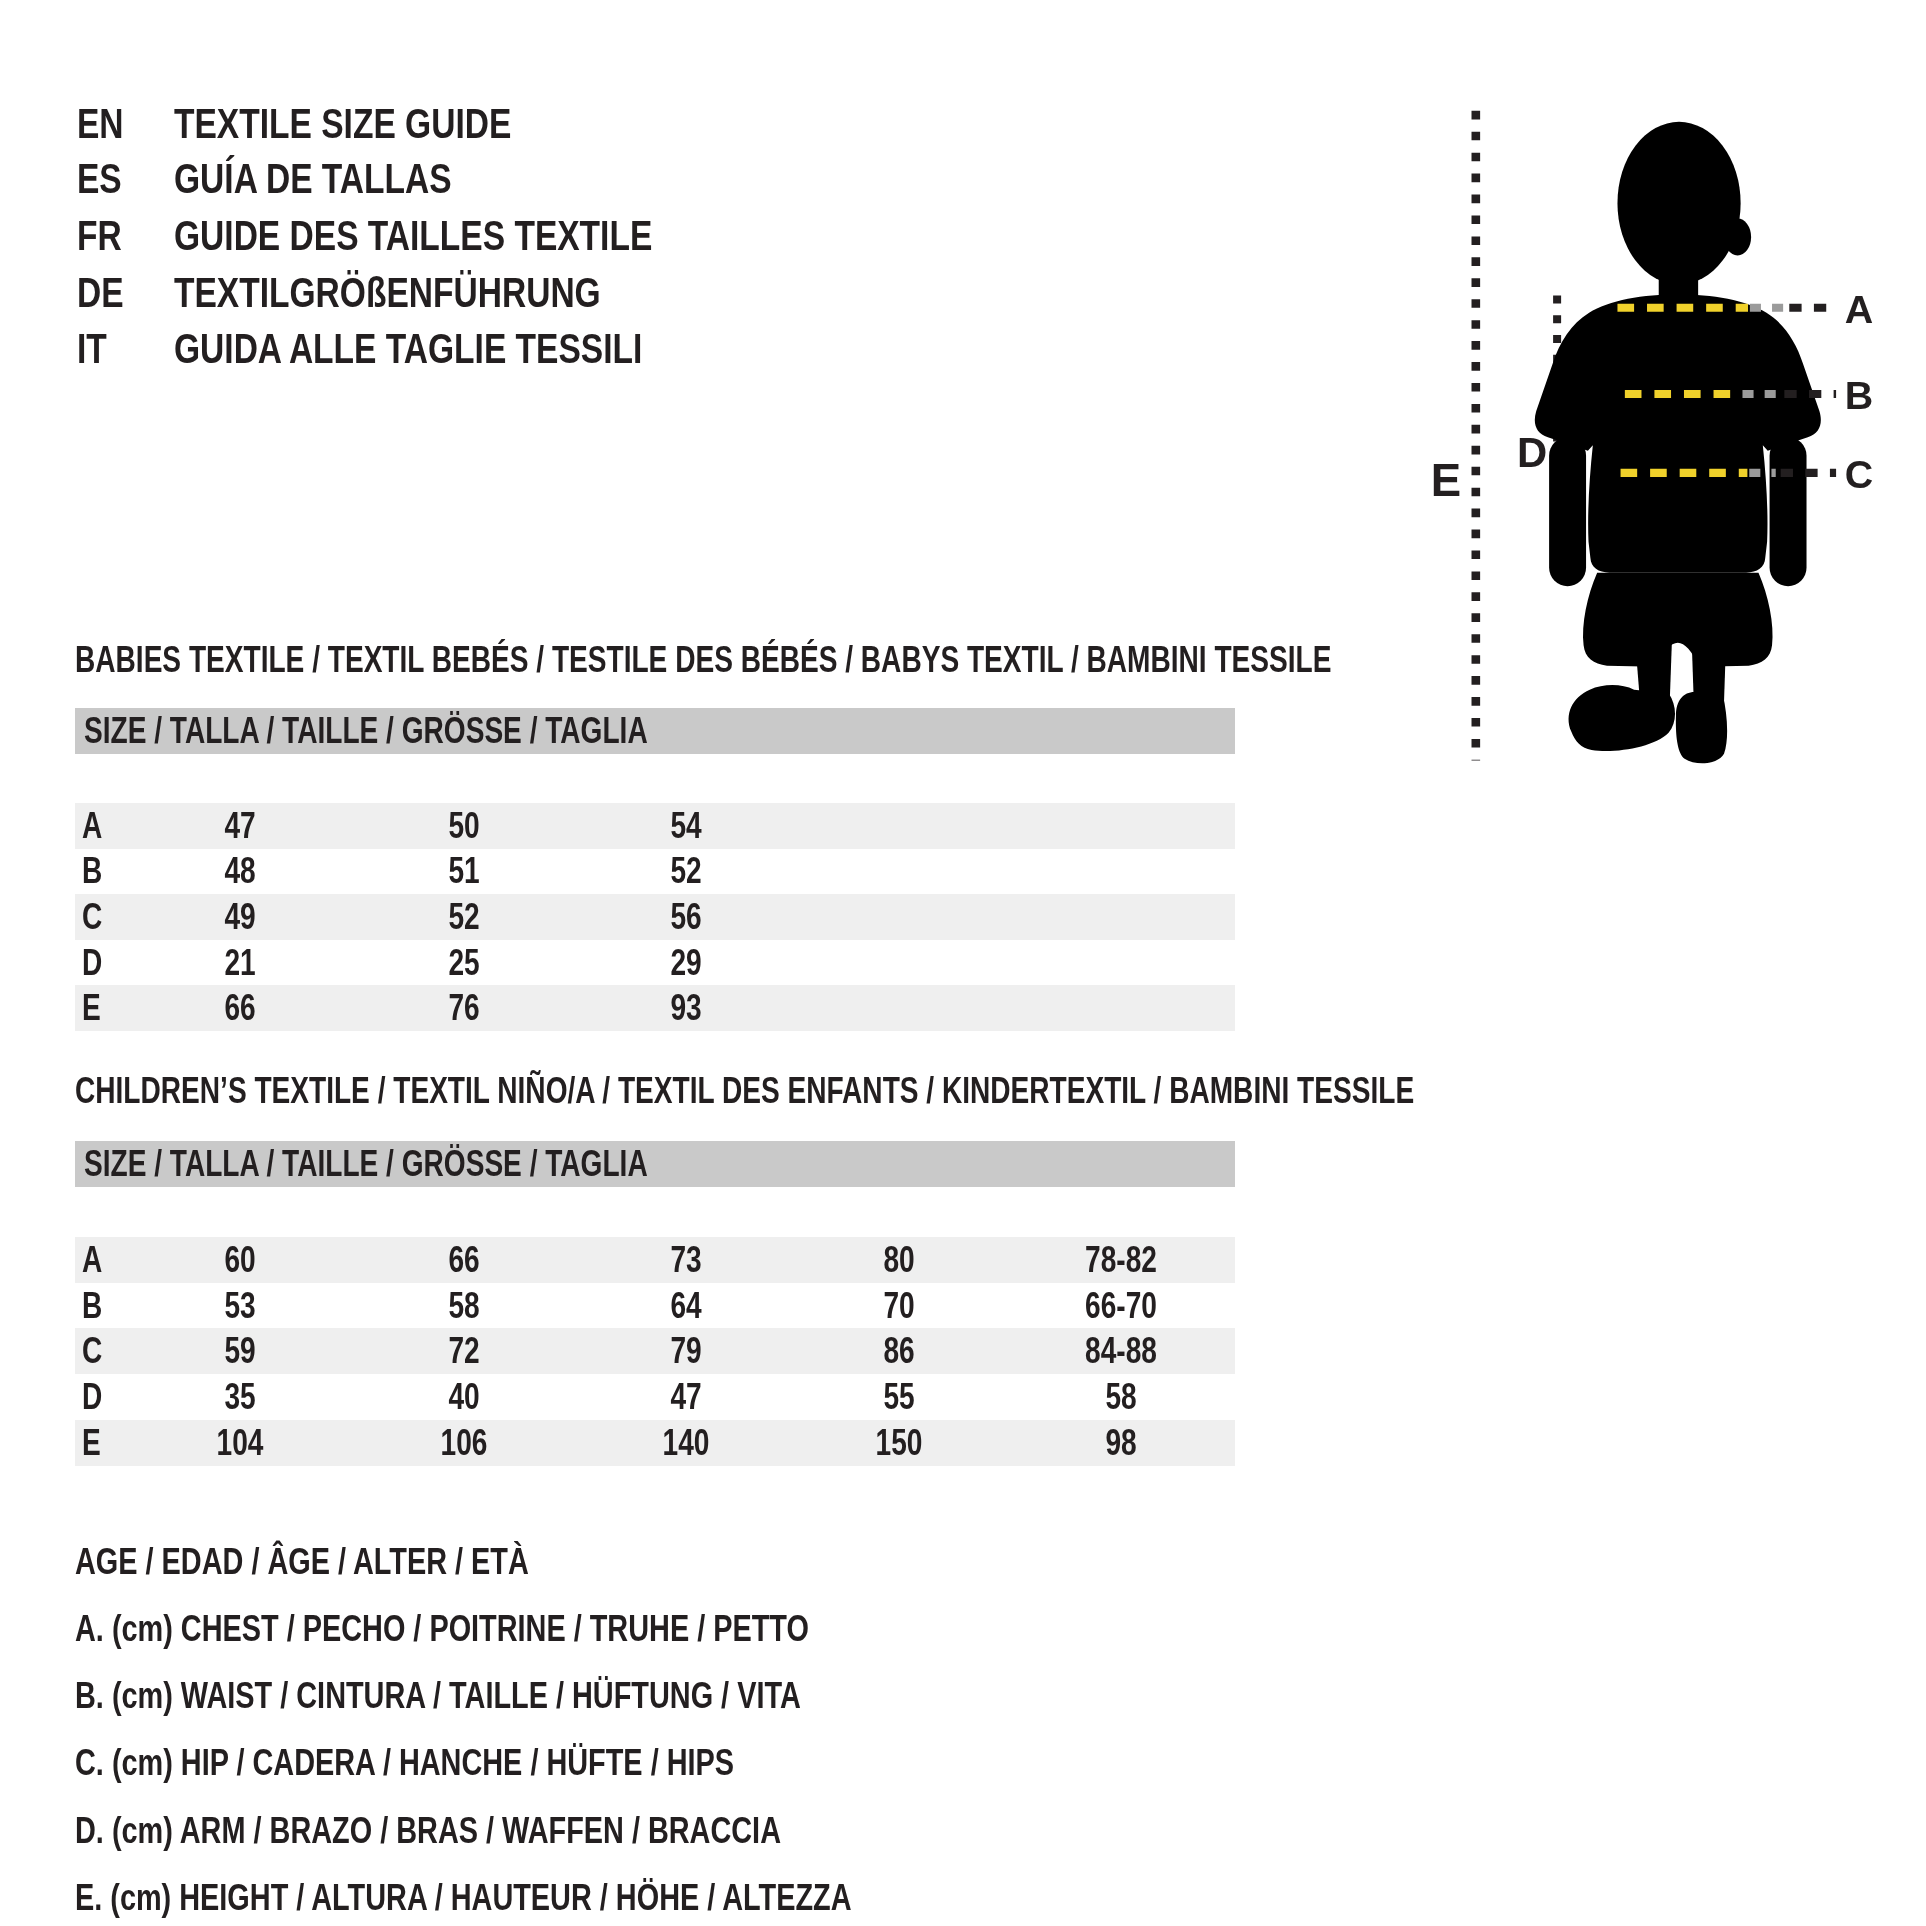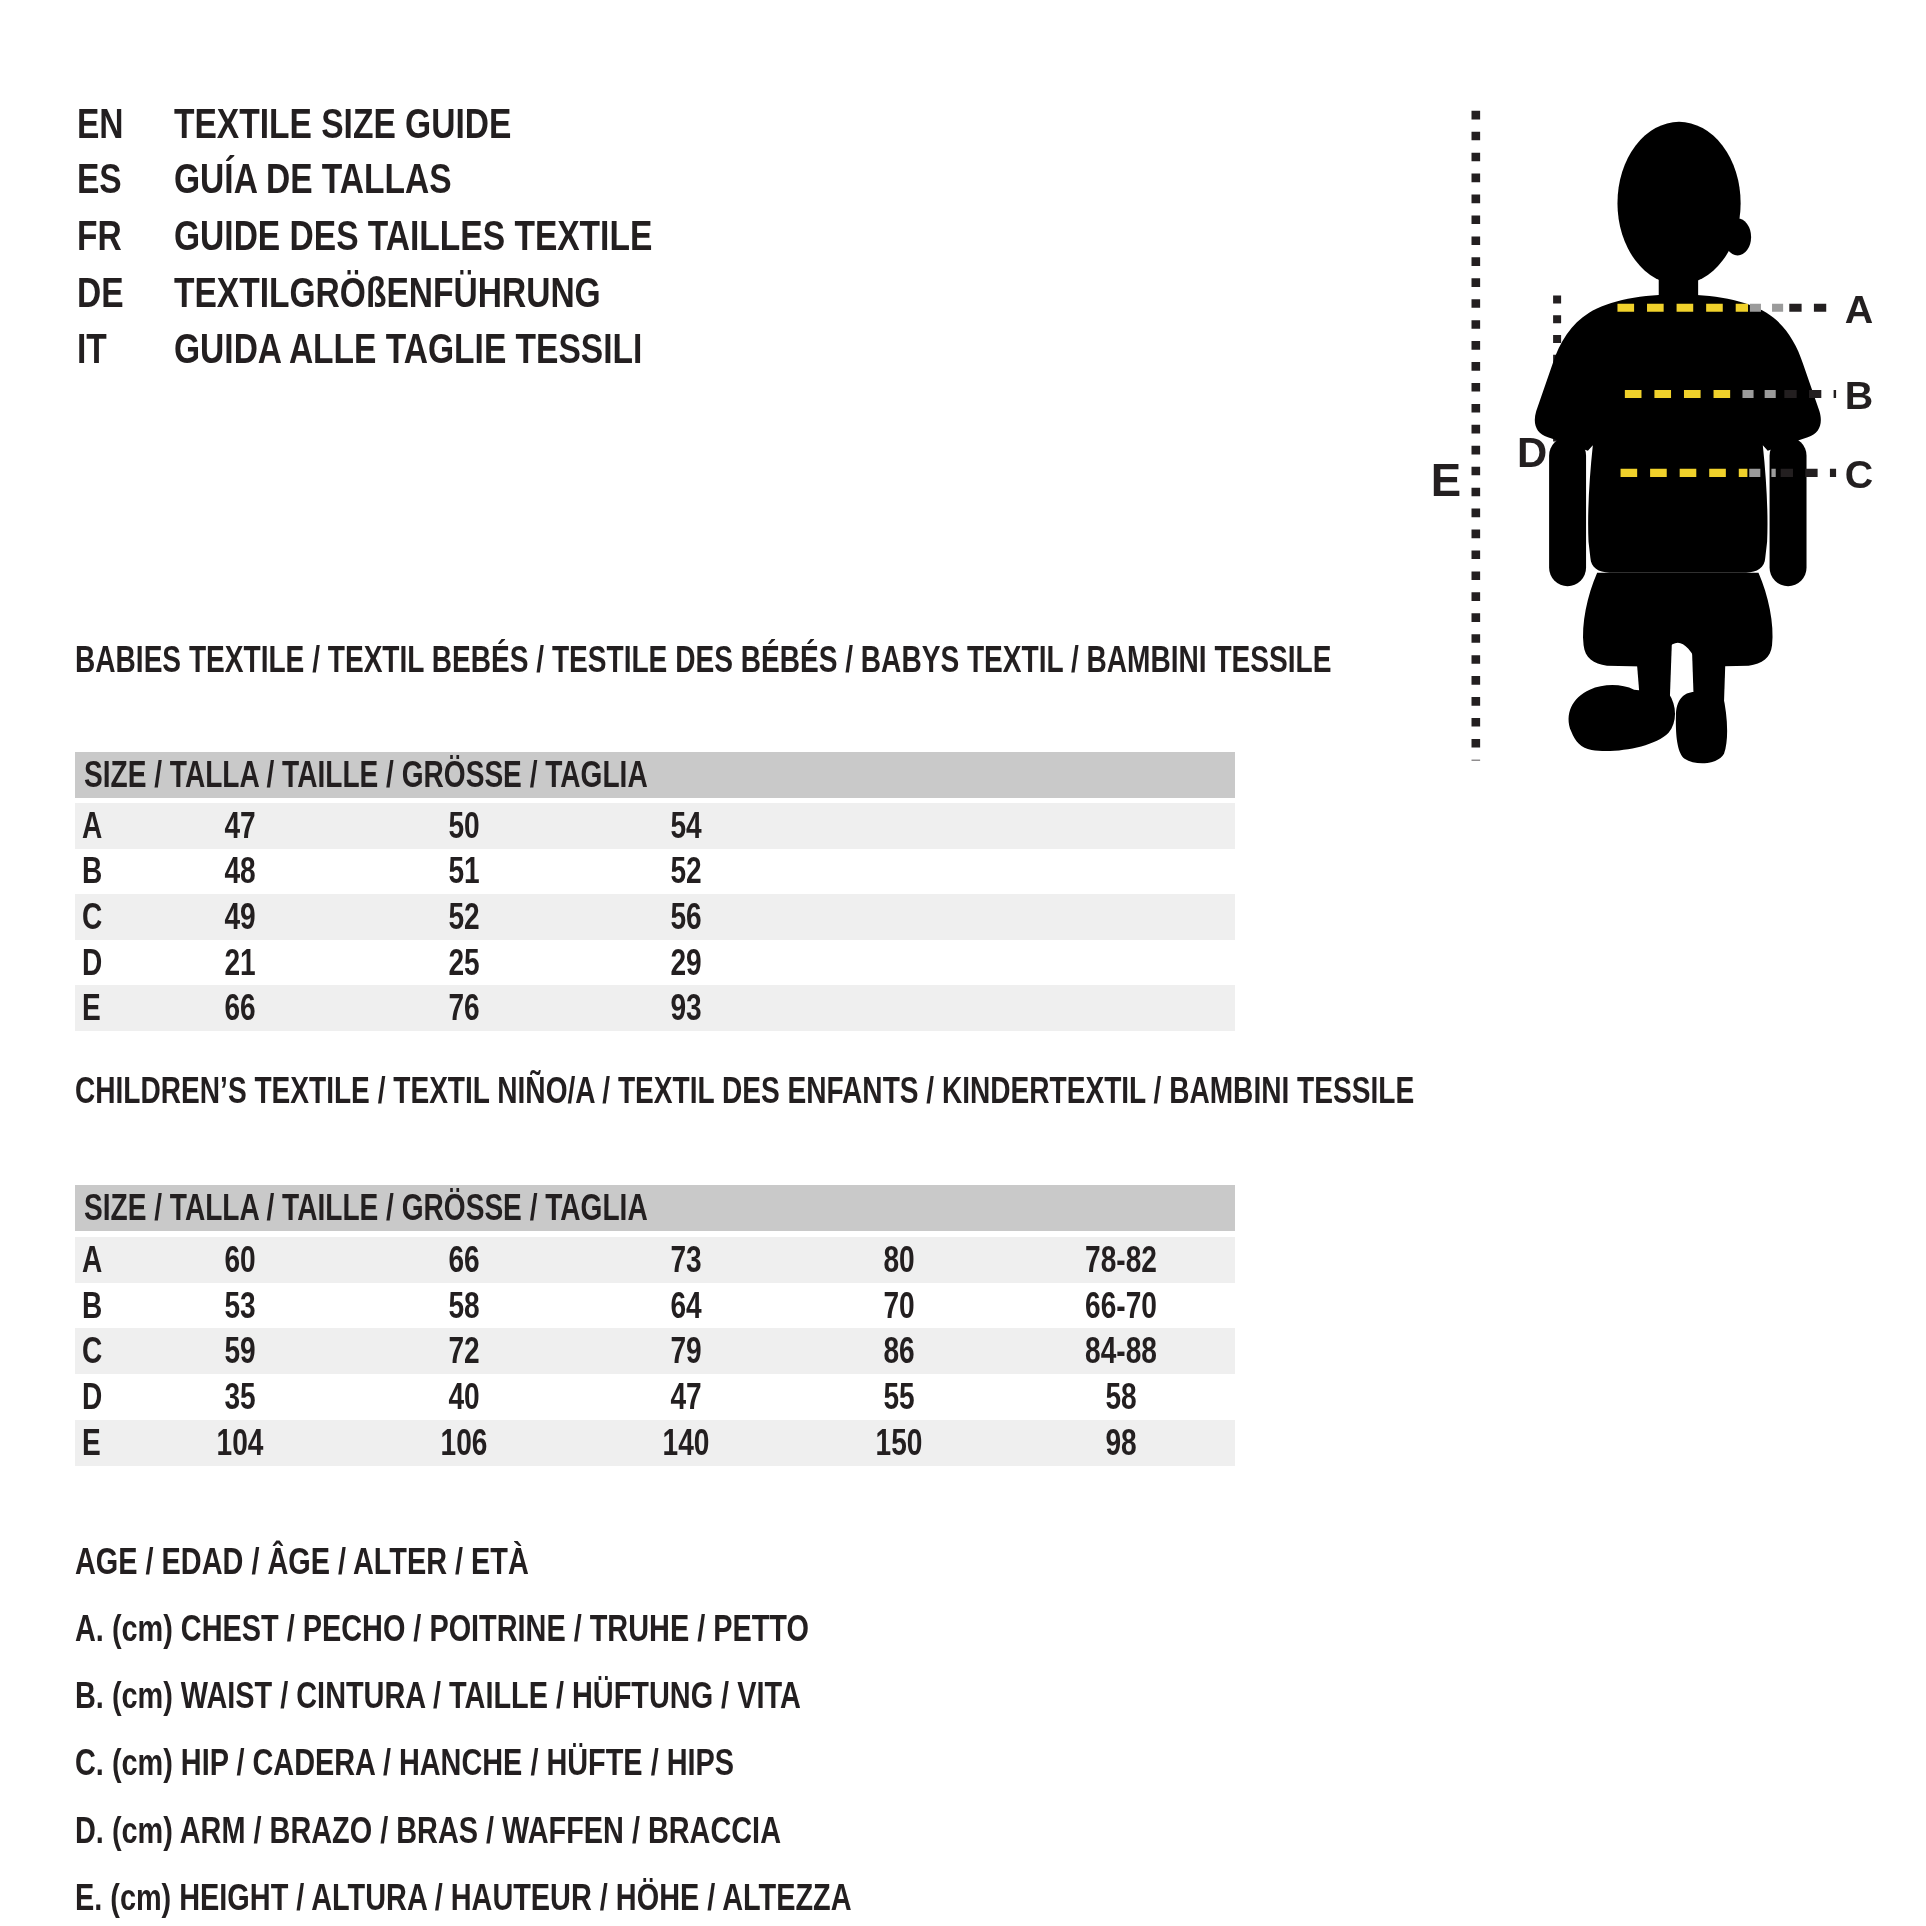--- a/index.html
+++ b/index.html
@@ -34,21 +34,20 @@
     transform:scaleX(0.78) translateX(-50%);
     transform-origin:0 0;
     line-height:1;
   }
   .lang-code{font-size:43px;left:77px;}
   .lang-title{font-size:43px;left:174px;}
   .section-heading{font-size:36px;left:75px;}
   .band{
     position:absolute;left:75px;width:1160px;height:46px;
     background:var(--band);
-    margin-top:44px;
   }
   .band .bandtext{font-size:36px;left:8.6px;line-height:46px;}
   .thead-row{position:absolute;left:75px;width:1160px;height:49px;}
   .colh{font-size:36px;line-height:49px;top:0;}
   .trow{position:absolute;left:75px;width:1160px;height:46px;}
   .trow.alt{background:var(--rowalt);}
   .rowlab{font-size:36px;left:7.4px;line-height:46px;top:0;}
   .cell{font-size:36px;line-height:46px;top:0;}
   .legend-row{font-size:37px;left:75px;}
   #figure-panel{position:absolute;left:1405px;top:49px;width:521px;height:764px;}

